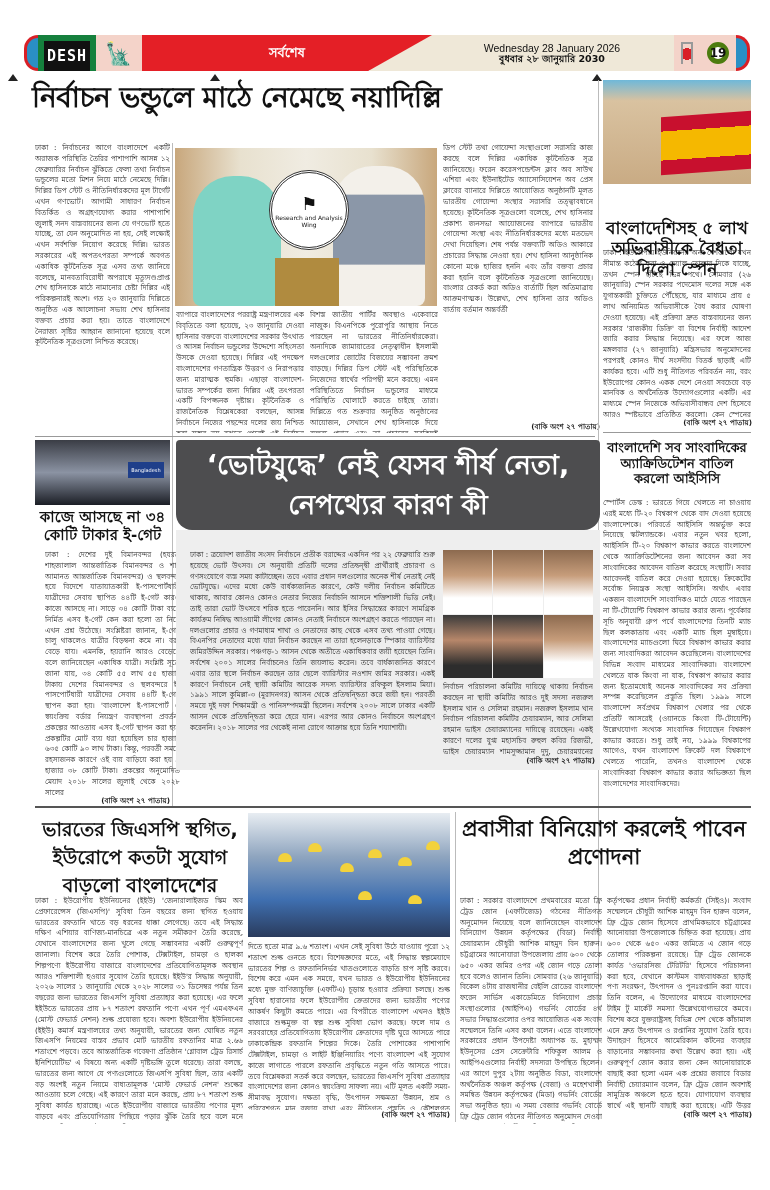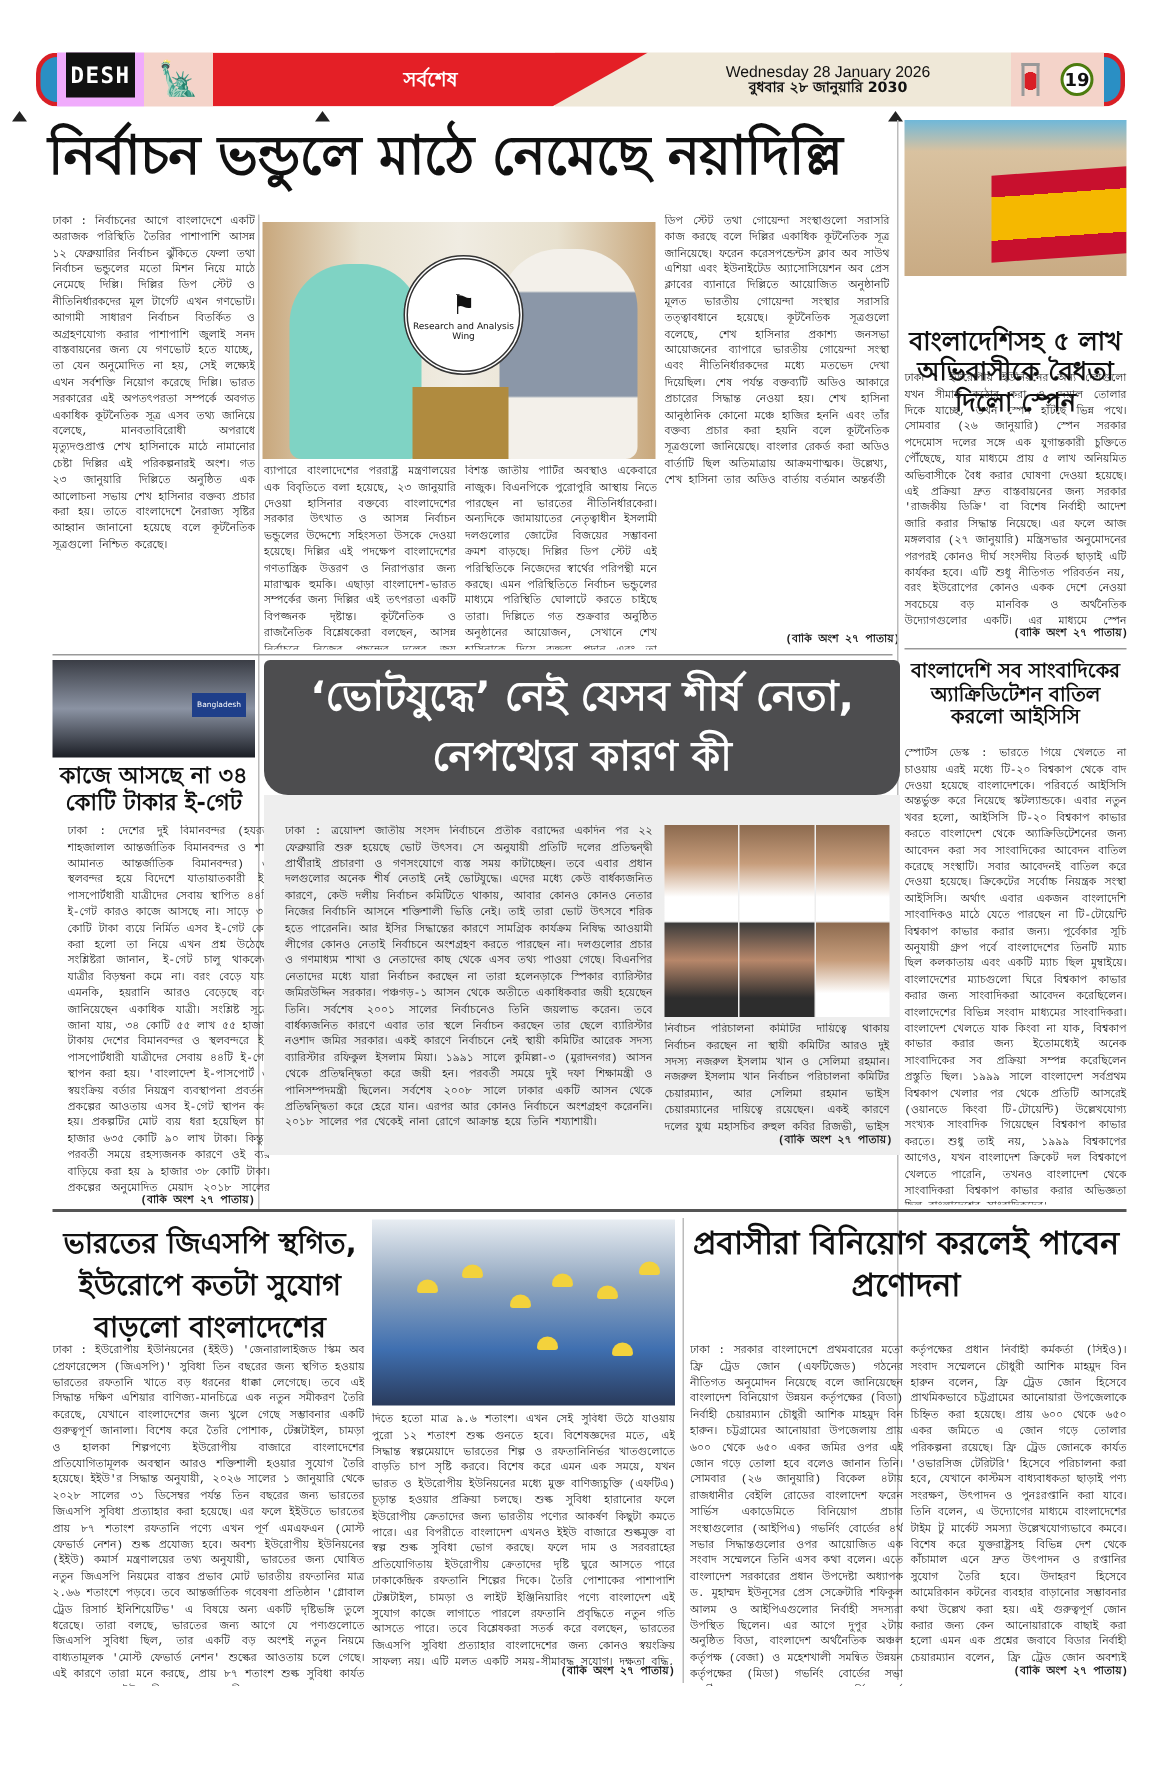--- a/index.html
+++ b/index.html
@@ -3,42 +3,42 @@
 <meta charset="utf-8">
 <style>
   * { box-sizing: border-box; margin: 0; padding: 0; }
   html, body { width: 770px; height: 1190px; background: #fff; overflow: hidden; }
   body { font-family: "DejaVu Sans", sans-serif; color: #111; position: relative; }
 
   
   .masthead { position: absolute; left: 24px; top: 35px; width: 726px; height: 36px; display: flex; align-items: stretch; }
   .cap { width: 14px; height: 36px; border-radius: 18px 0 0 18px; border: 3px solid #d91f26; border-right: none; background: #2a8fc4; }
   .cap.right { border-radius: 0 18px 18px 0; border: 3px solid #d91f26; border-left: none; }
-  .logo-box { width: 58px; background: #f0abfc; display: flex; align-items: flex-start; justify-content: center; }
+  .logo-box { width: 58px; background: #15803d; display: flex; align-items: flex-end; justify-content: center; }
   .logo { width: 46px; height: 30px; background: #111; color: #fff; font-weight: bold; font-size: 15px; display: flex; align-items: center; justify-content: center; letter-spacing: 1px; font-family: "DejaVu Sans Mono", monospace; }
   .liberty-box { width: 46px; background: #f4d3c9; display: flex; align-items: center; justify-content: center; color: #3d9aa3; font-size: 22px; }
   .section-box { flex: 0 0 290px; background: #e41f26; color: #fff; display: flex; align-items: center; justify-content: center; font-size: 13px; font-weight: bold; position: relative; clip-path: polygon(0 0, 100% 0, 78% 100%, 0 100%); }
   .date-box { flex: 1; background: #efe8d8; display: flex; flex-direction: column; align-items: center; justify-content: center; margin-left: -62px; padding-left: 60px; line-height: 1.15; }
   .date-en { font-size: 10.5px; font-weight: normal; font-family: "Liberation Sans", sans-serif; }
   .date-bn { font-size: 9.5px; font-weight: bold; }
   .page-box { width: 62px; background: #f4d3c9; display: flex; align-items: center; justify-content: space-around; }
   .shaheed { width: 12px; height: 22px; border: 2px solid #999; border-bottom: none; background: radial-gradient(circle, #d91f26 55%, transparent 56%); }
-  .pagenum { width: 22px; height: 22px; border-radius: 50%; background: #fff; border: 2px solid #4d7c0f; font-size: 12px; font-weight: bold; display: flex; align-items: center; justify-content: center; }
+  .pagenum { width: 22px; height: 22px; border-radius: 50%; background: #fff; border: 5px solid #4d7c0f; font-size: 12px; font-weight: bold; display: flex; align-items: center; justify-content: center; }
 
-  .headline-main { position: absolute; left: 32px; top: 76px; width: 560px; font-size: 36px; font-weight: bold; letter-spacing: -0.5px; white-space: nowrap; }
+  .headline-main { position: absolute; left: 32px; top: 76px; width: 560px; font-size: 28px; font-weight: bold; letter-spacing: -0.5px; white-space: nowrap; }
   .hero-photo { position: absolute; left: 175px; top: 148px; width: 262px; height: 158px; background: linear-gradient(90deg,#c8a77c 0%,#e8e1cf 25%,#f0ece2 50%,#e8e1cf 75%,#c8a77c 100%); overflow: hidden; }
   .hero-photo .p1 { position: absolute; left: 18px; top: 28px; width: 88px; height: 130px; border-radius: 40px 40px 8px 8px; background: #7fd3c4; }
   .hero-photo .p2 { position: absolute; right: 12px; top: 18px; width: 92px; height: 140px; border-radius: 40px 40px 8px 8px; background: linear-gradient(180deg,#f3f0ea 0%, #f3f0ea 20%, #8b97a8 21%, #8b97a8 70%, #f3f0ea 71%); }
   .hero-photo .emblem { position: absolute; left: 94px; top: 22px; width: 80px; height: 80px; border-radius: 50%; background: #fff; border: 3px double #333; font-size: 6px; display: flex; flex-direction: column; align-items: center; justify-content: center; text-align: center; }
   .hero-photo .table { position: absolute; left: 100px; top: 110px; width: 64px; height: 48px; background: #b08b3f; }
 
   .spain-photo { position: absolute; left: 603px; top: 80px; width: 148px; height: 104px; background: linear-gradient(180deg,#6fb8d9 0%, #d9c2a0 20%, #c9ab84 100%); overflow: hidden; }
   .spain-photo .flag { position: absolute; left: 58px; top: 34px; width: 90px; height: 58px; background: linear-gradient(180deg,#c8102e 0 25%, #f5b800 25% 75%, #c8102e 75%); transform: skewY(-4deg); }
 
-  .col-text { position: absolute; font-size: 7.2px; line-height: 10.8px; text-align: justify; color: #1a1a1a; overflow: hidden; font-family: Liberation Mono, monospace; }
+  .col-text { position: absolute; font-size: 7.2px; line-height: 10.8px; text-align: justify; color: #1a1a1a; overflow: hidden; }
   .cont { font-weight: bold; white-space: nowrap; }
 
   .h-side { position: absolute; font-weight: bold; text-align: center; line-height: 1.2; }
 
   .vote-box { position: absolute; left: 176px; top: 440px; width: 424px; height: 90px; background: #4d4d4f; border-radius: 4px 4px 16px 16px; color: #fff; font-size: 27px; font-weight: bold; text-align: center; line-height: 40px; padding-top: 5px; }
   .vote-panel { position: absolute; left: 176px; top: 530px; width: 424px; height: 240px; background: #eeeeee; }
   .faces { position: absolute; left: 443px; top: 550px; width: 150px; height: 128px; display: grid; grid-template-columns: repeat(3,1fr); grid-template-rows: repeat(2,1fr); gap: 1px; }
   .face { background: linear-gradient(180deg,#8c6a4f 0%, #c79d7b 40%, #fff 75%); position: relative; }
   .face.dark { background: linear-gradient(180deg,#3b3b3b 0%, #b7876a 40%, #2d2d2d 80%); }
 

